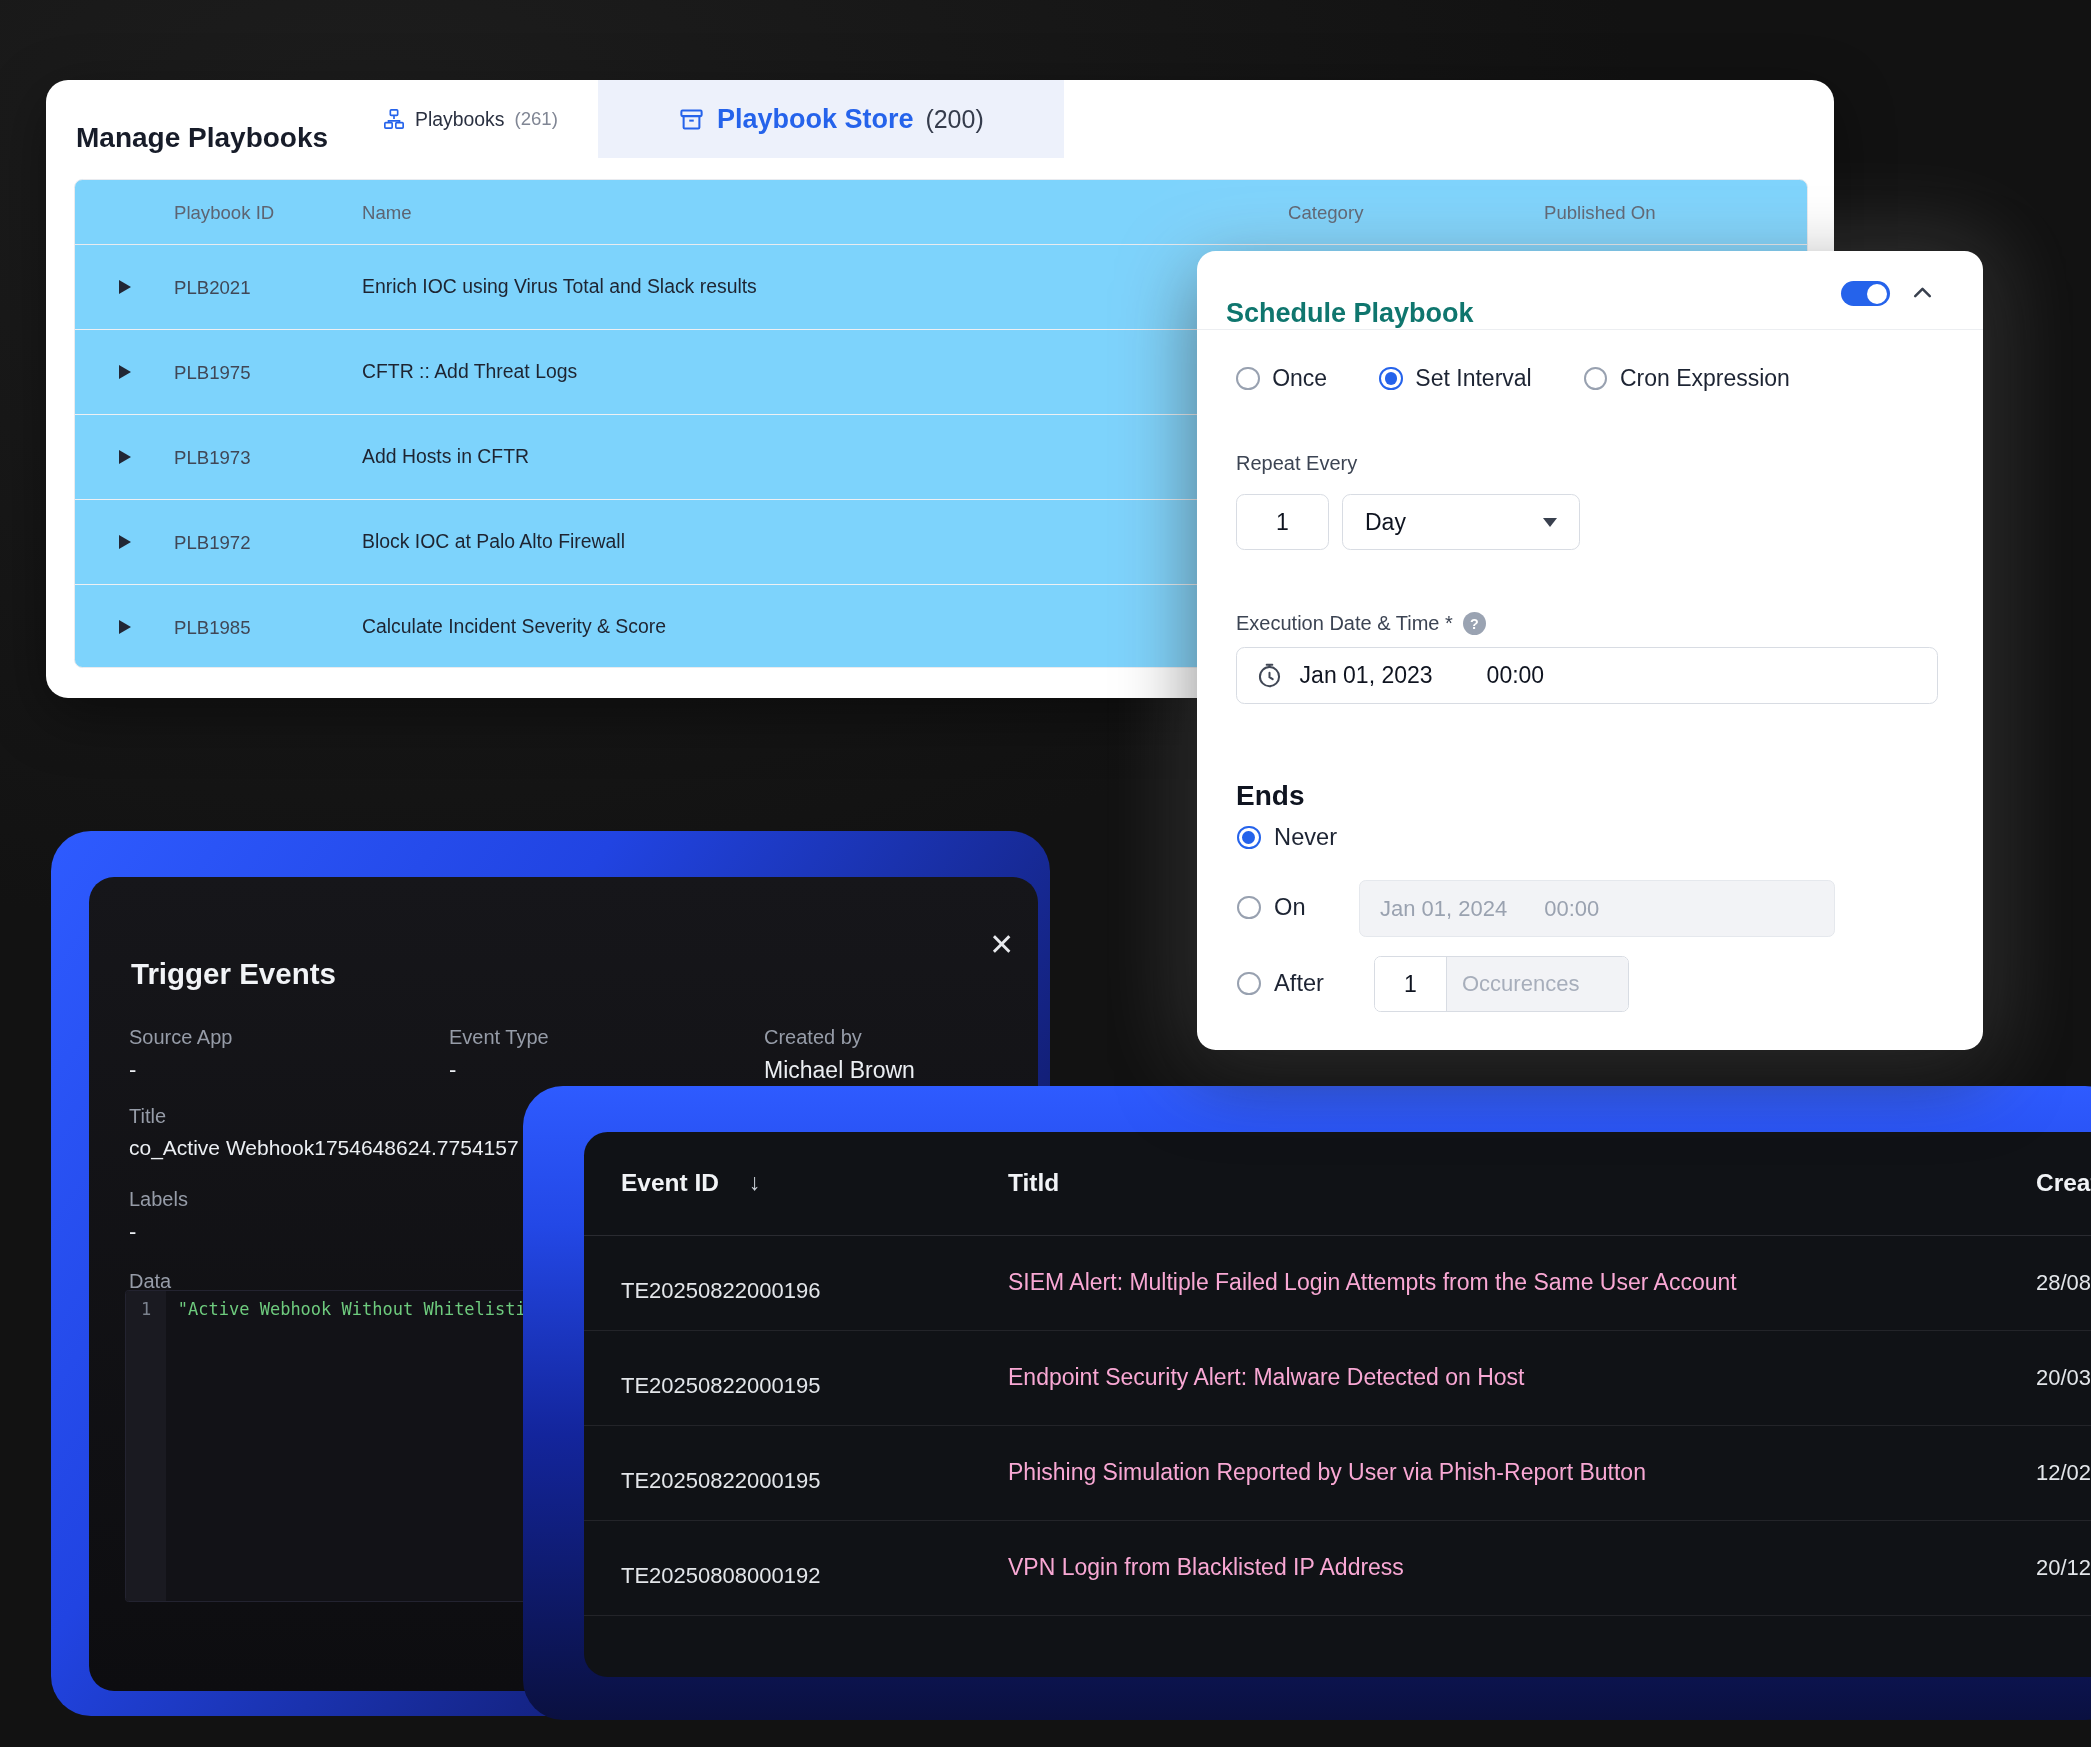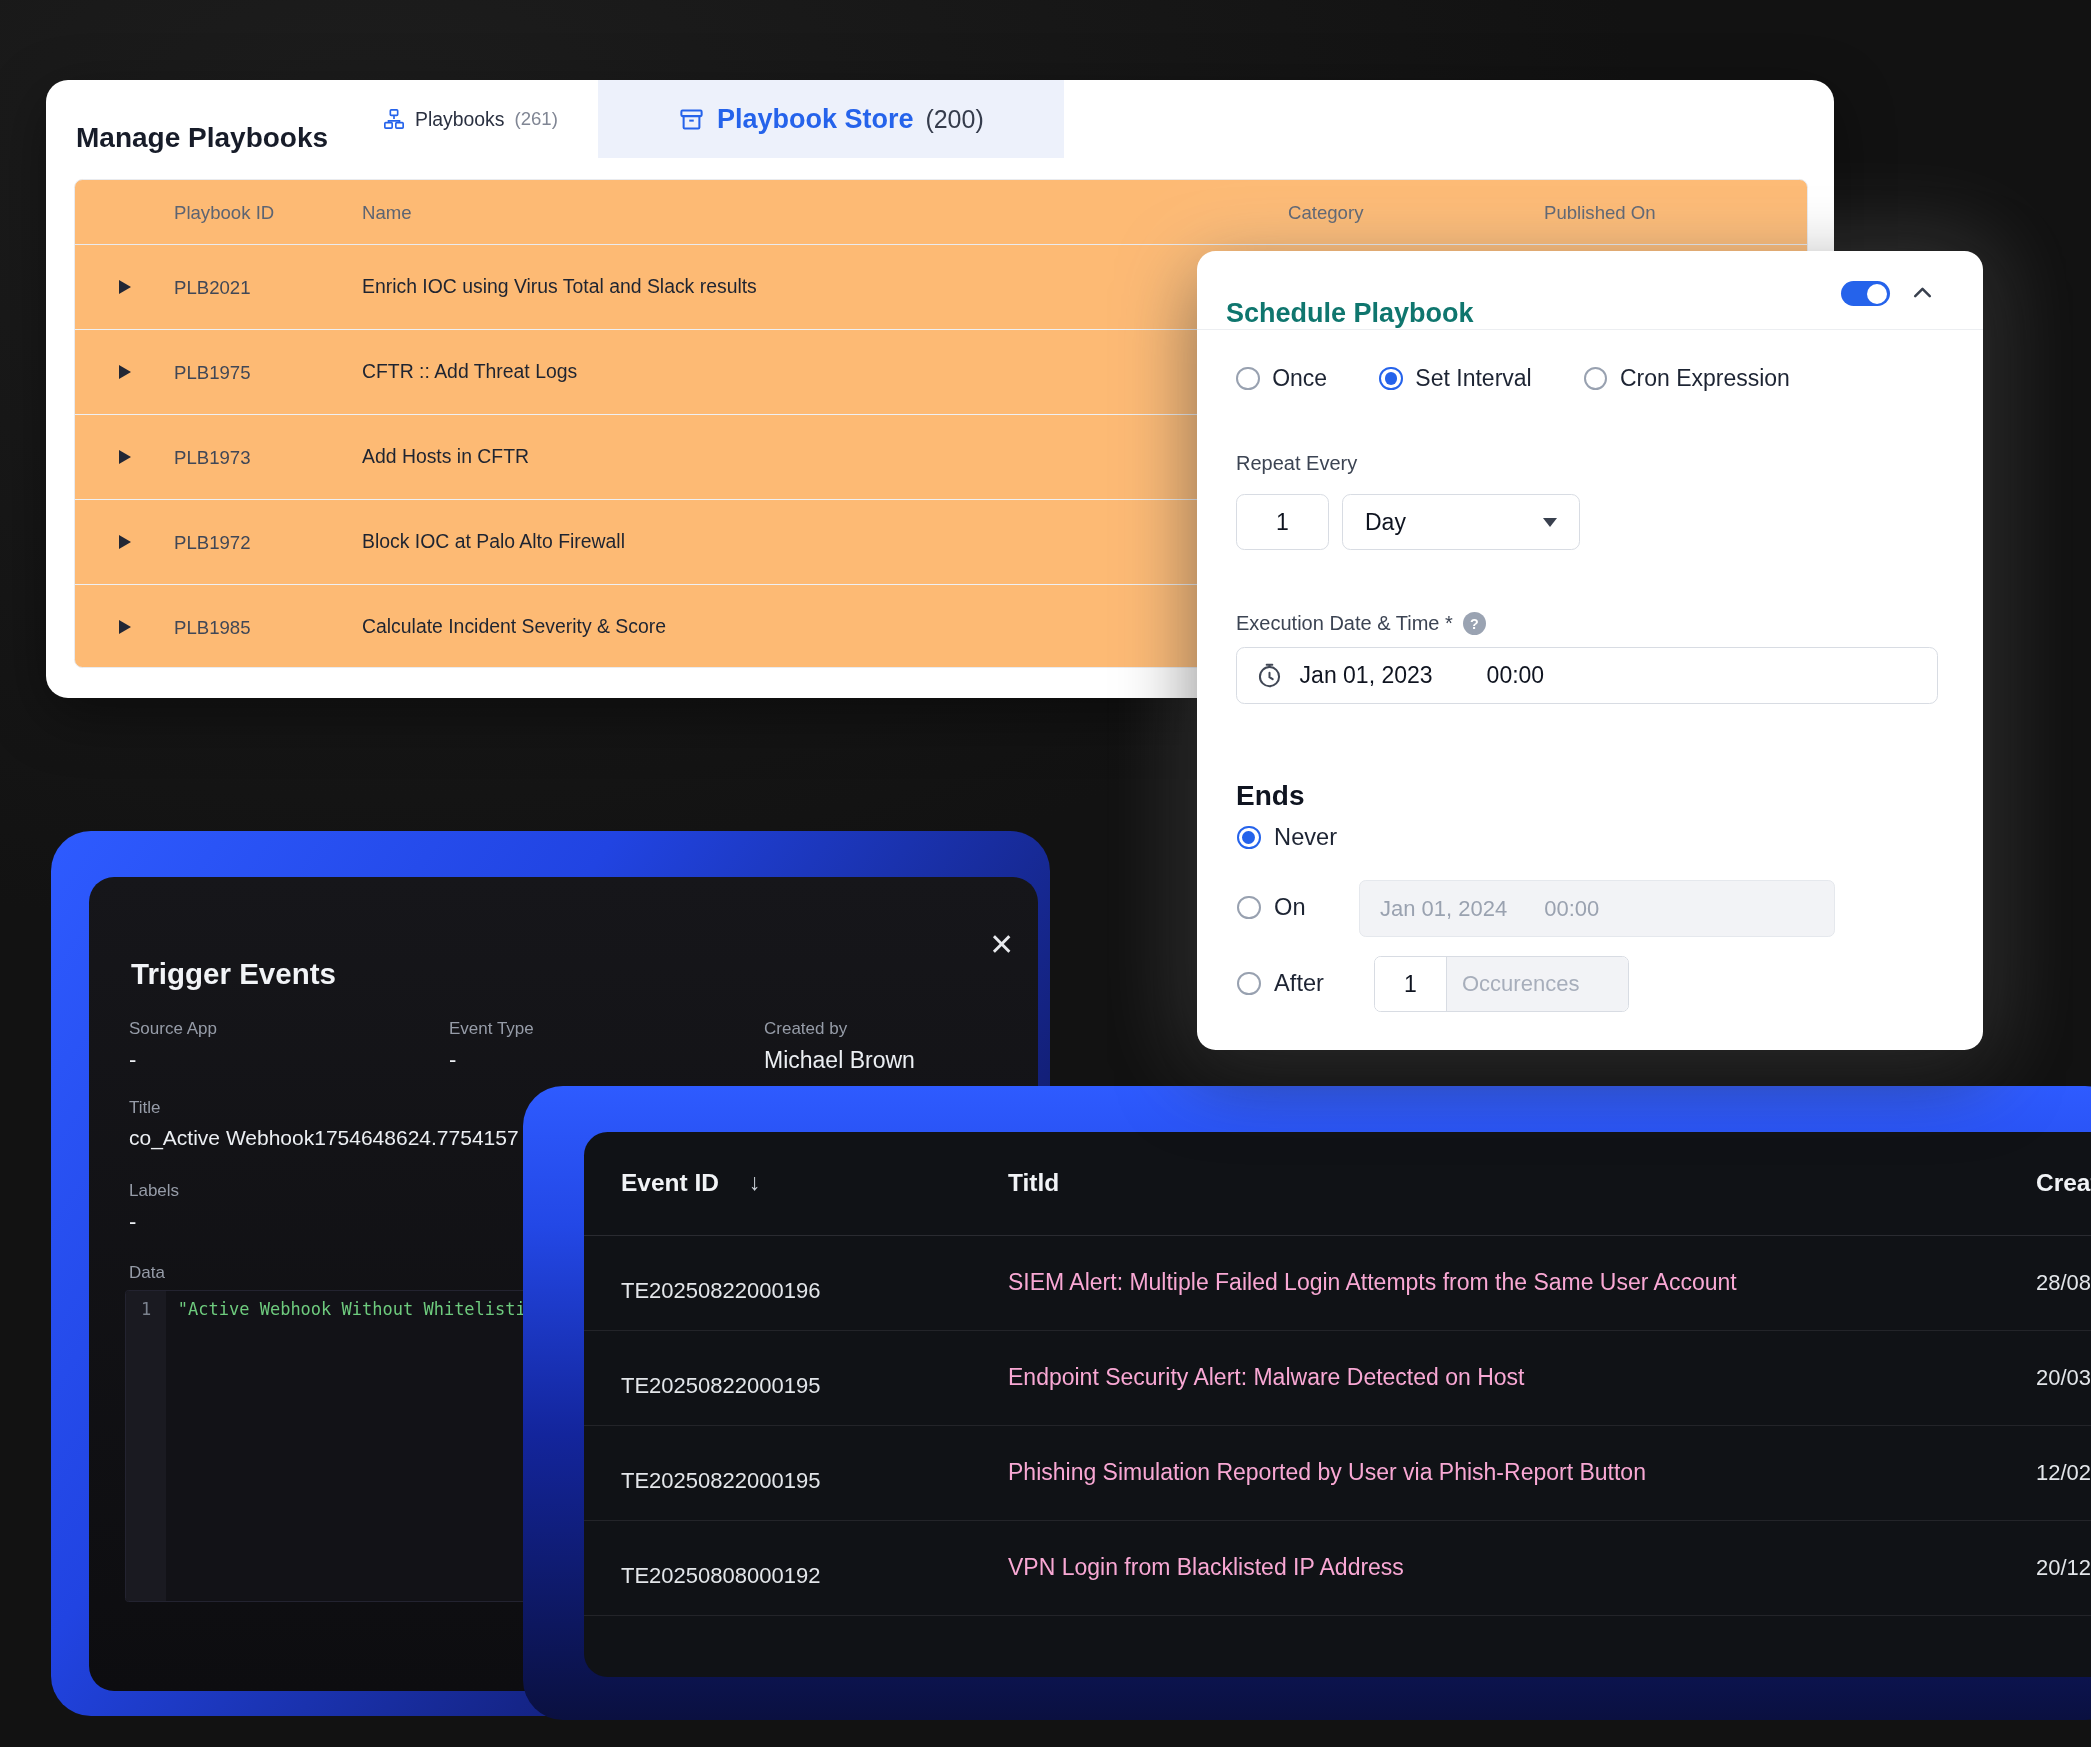--- a/index.html
+++ b/index.html
@@ -12,21 +12,21 @@
   .mp{left:46px;top:80px;width:1788px;height:618px;background:#ffffff;border-radius:22px;
       box-shadow:0 17px 59px rgba(0,0,0,.4);}
   .mp-title{left:30px;top:23px;font-size:28px;font-weight:700;color:#171c29;}
   .tab1{left:337px;top:0;height:78px;display:flex;align-items:center;gap:10px;}
   .tab1-label{font-size:19.4px;color:#2a3040;font-weight:500;}
   .tab1-count{font-size:18.6px;color:#808694;}
   .tab2{left:552px;top:0;width:466px;height:78px;background:#edf1fb;display:flex;align-items:center;justify-content:center;gap:11.8px;}
   .tab2-label{font-size:27px;font-weight:700;color:#2563eb;}
   .tab2-count{font-size:25px;color:#353c4c;font-weight:500;}
   .mp-table{left:28px;top:99px;width:1732px;height:487px;border:0.8px solid #e9ebef;border-radius:8.4px;
-            overflow:hidden;display:flex;flex-direction:column;background:#fdba74;}
+            overflow:hidden;display:flex;flex-direction:column;background:#7dd3fc;}
   .mp-thead{flex:none;height:64px;position:relative;border-bottom:0.8px solid #e9ebef;}
   .mp-th{position:absolute;top:22px;font-size:18.6px;color:#5d6472;}
   .mp-row{flex:none;height:84px;position:relative;border-bottom:0.8px solid #eef0f3;}
   .mp-row:last-child{border-bottom:none;}
   .tri{position:absolute;left:44px;top:35px;width:0;height:0;border-left:12.6px solid #222735;
        border-top:7.6px solid transparent;border-bottom:7.6px solid transparent;}
   .mp-id{position:absolute;left:99px;top:32px;font-size:18.6px;color:#404756;}
   .mp-name{position:absolute;left:287px;top:30px;font-size:19.4px;color:#1e2431;}
 
   
@@ -67,21 +67,21 @@
             font-size:22px;color:#a7aebb;}
 
   
   .frame3{left:51px;top:831px;width:999px;height:885px;border-radius:40px;
           background:linear-gradient(125deg,#2e5bff 0%,#2144e2 35%,#13207a 72%,#0a1030 100%);}
   .inner3{left:89px;top:877px;width:949px;height:814px;border-radius:25px;
           background:linear-gradient(180deg,#16161a 0%,#0d0d10 100%);}
   .te-title{left:42px;top:56px;font-size:29.5px;font-weight:600;color:#f2f4f7;}
   .te-close{right:25px;top:47px;font-size:39px;line-height:39px;font-weight:300;color:#e8eaee;cursor:default;}
   .te-field{position:absolute;}
-  .te-label{font-size:17px;color:#969ca8;}
+  .te-label{font-size:20px;color:#969ca8;margin-top:7px;}
   .te-value{margin-top:7.6px;font-size:22px;color:#eceff3;}
   .editor{left:36px;top:413px;width:540px;height:310px;background:#121217;border:0.8px solid #232330;border-radius:3.4px;
           overflow:hidden;display:flex;}
   .gutter{width:40px;flex:none;background:#1a1a21;color:#7b828e;font-family:"DejaVu Sans Mono",monospace;font-size:17px;
           display:flex;justify-content:center;padding-top:8.4px;box-sizing:border-box;}
   .code{flex:1;padding:8.4px 0 0 11.8px;font-family:"DejaVu Sans Mono",monospace;font-size:17px;color:#6ecb7e;
         white-space:nowrap;overflow:hidden;}
 
   
   .frame4{left:523px;top:1086px;width:1602px;height:634px;border-radius:40px;

